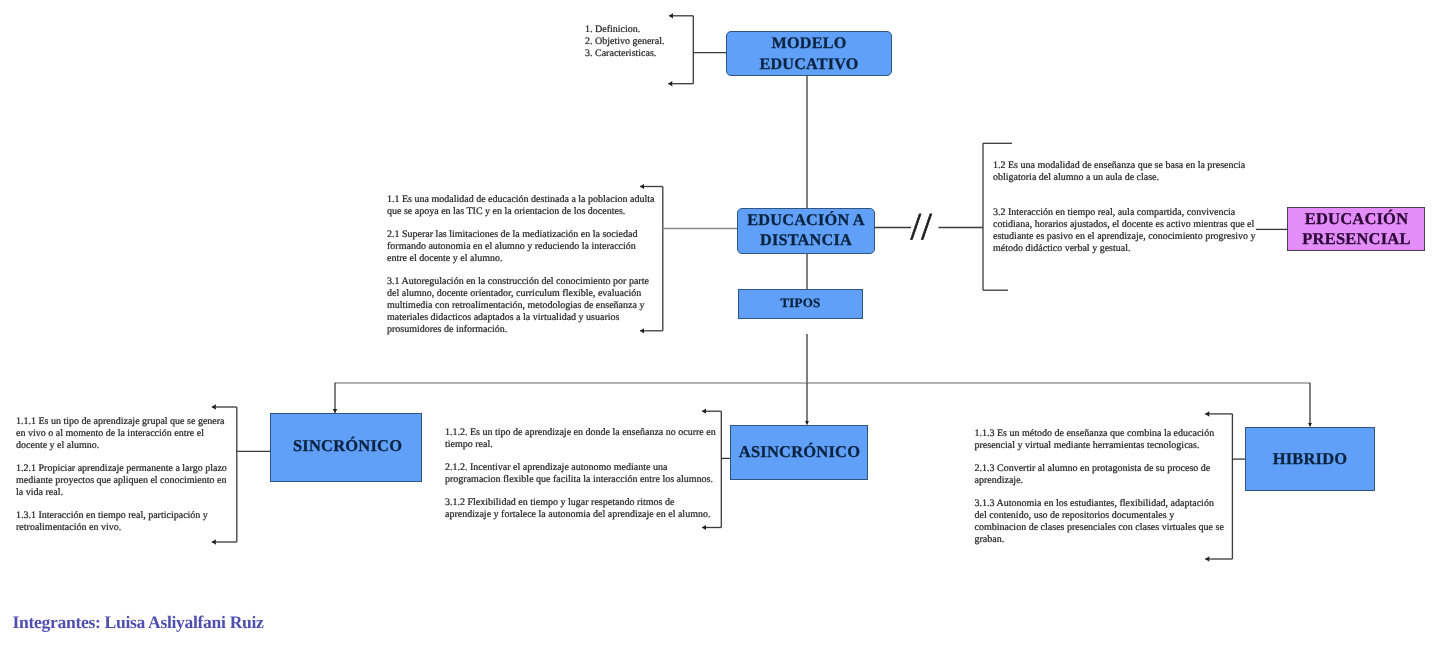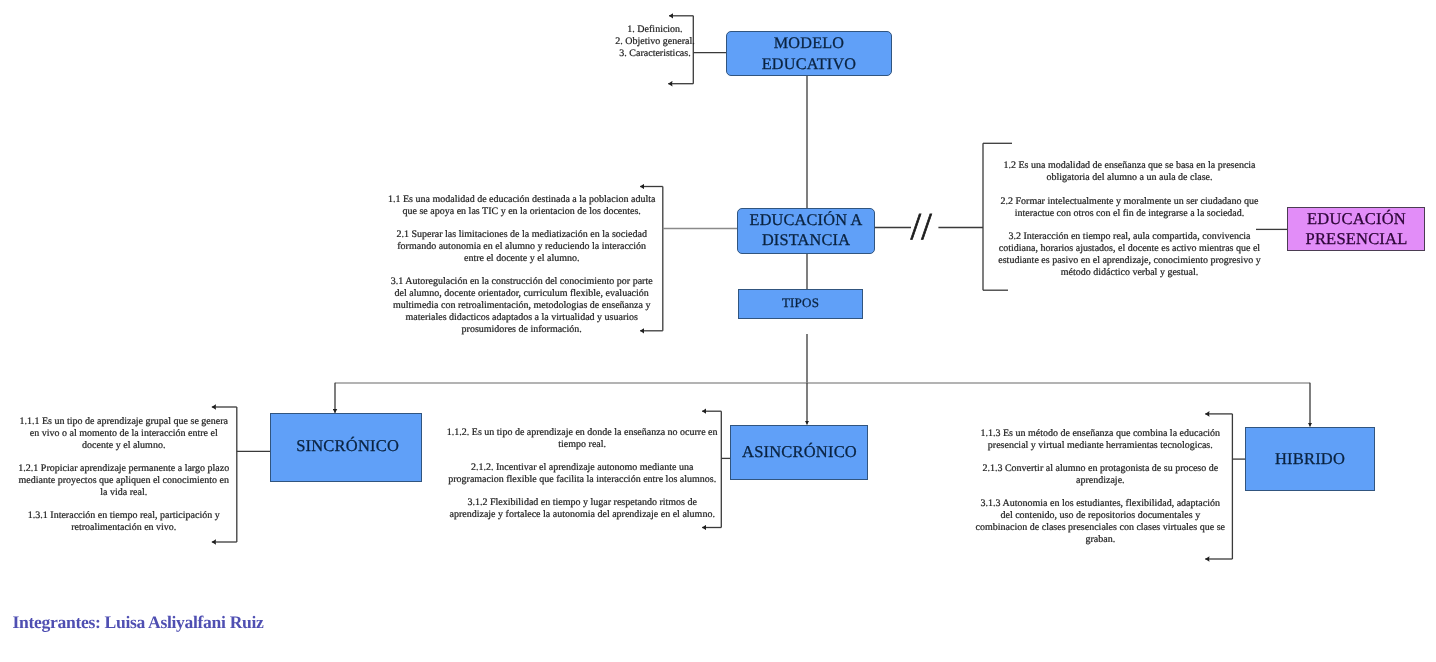--- a/index.html
+++ b/index.html
@@ -6,30 +6,30 @@
   html,body{margin:0;padding:0;background:#ffffff;}
   body{width:1436px;height:662px;font-family:"Liberation Serif",serif;overflow:hidden;
         -webkit-font-smoothing:antialiased;text-rendering:geometricPrecision;}
   #stage{position:relative;width:1436px;height:662px;background:#ffffff;}
 
   svg.wires{position:absolute;left:0;top:0;width:1436px;height:662px;}
 
   .node{position:absolute;box-sizing:border-box;display:flex;flex-direction:column;
         align-items:center;justify-content:center;text-align:center;
         font-family:"Liberation Serif",serif;letter-spacing:.2px;}
-  .node .nlab{display:block;width:100%;}
+  .node .nlab{display:block;width:100%;font-weight:bold;}
   .node .ln{display:block;white-space:nowrap;}
   .node.blue{background:#60a0f8;border:1.25px solid #31557f;color:#0a2340;
              -webkit-text-stroke:0.28px #0a2340;}
   .node.purple{background:#e28df8;border:1.25px solid #4b3d52;color:#2d0638;justify-content:flex-end;
                -webkit-text-stroke:0.28px #2d0638;}
   .node.round{border-radius:5px;}
 
   .note{position:absolute;color:#1f1f1f;font-size:10px;line-height:12px;
-        font-family:"Liberation Serif",serif;text-align:center;-webkit-text-stroke:0.22px #1f1f1f;}
+        font-family:"Liberation Serif",serif;-webkit-text-stroke:0.22px #1f1f1f;}
   .note .para{margin:0;}
   .note .gap{height:var(--gap,9px);}
 
   #footer{position:absolute;left:12.6px;top:613.8px;font-family:"Liberation Serif",serif;
           font-weight:bold;color:#4f4fb2;font-size:17.6px;line-height:17.6px;letter-spacing:-0.33px;}
 
   #break-mark{position:absolute;left:910.6px;top:208.3px;width:40px;
               font-family:"Liberation Serif",serif;color:#1c1c1c;font-size:38px;
               line-height:38px;-webkit-text-stroke:0.7px #1c1c1c;}
 </style>
@@ -128,21 +128,20 @@
   <div class="note" style="left:387px;top:193.9px;width:269.4px;font-size:10px;line-height:12px;--gap:11px;">
     <p class="para">1.1 Es una modalidad de educación destinada a la poblacion adulta que se apoya en las TIC y en la orientacion de los docentes.</p>
     <div class="gap"></div>
     <p class="para">2.1 Superar las limitaciones de la mediatización en la sociedad formando autonomia en el alumno y reduciendo la interacción entre el docente y el alumno.</p>
     <div class="gap"></div>
     <p class="para">3.1 Autoregulación en la construcción del conocimiento por parte del alumno, docente orientador, curriculum flexible, evaluación multimedia con retroalimentación, metodologias de enseñanza y materiales didacticos adaptados a la virtualidad y usuarios prosumidores de información.</p>
   </div>
   <div class="note" style="left:993px;top:160.1px;width:273px;font-size:10px;line-height:12px;--gap:11.5px;">
     <p class="para">1.2 Es una modalidad de enseñanza que se basa en la presencia obligatoria del alumno a un aula de clase.</p>
     <div class="gap"></div>
-    <p class="para">2.2 Formar intelectualmente y moralmente un ser ciudadano que interactue con otros con el fin de integrarse a la sociedad.</p>
     <div class="gap"></div>
     <p class="para">3.2 Interacción en tiempo real, aula compartida, convivencia cotidiana, horarios ajustados, el docente es activo mientras que el estudiante es pasivo en el aprendizaje, conocimiento progresivo y método didáctico verbal y gestual.</p>
   </div>
   <div class="note" style="left:16px;top:416px;width:215.5px;font-size:10px;line-height:12px;--gap:11px;">
     <p class="para">1.1.1 Es un tipo de aprendizaje grupal que se genera en vivo o al momento de la interacción entre el docente y el alumno.</p>
     <div class="gap"></div>
     <p class="para">1.2.1 Propiciar aprendizaje permanente a largo plazo mediante proyectos que apliquen el conocimiento en la vida real.</p>
     <div class="gap"></div>
     <p class="para">1.3.1 Interacción en tiempo real, participación y retroalimentación en vivo.</p>
   </div>

